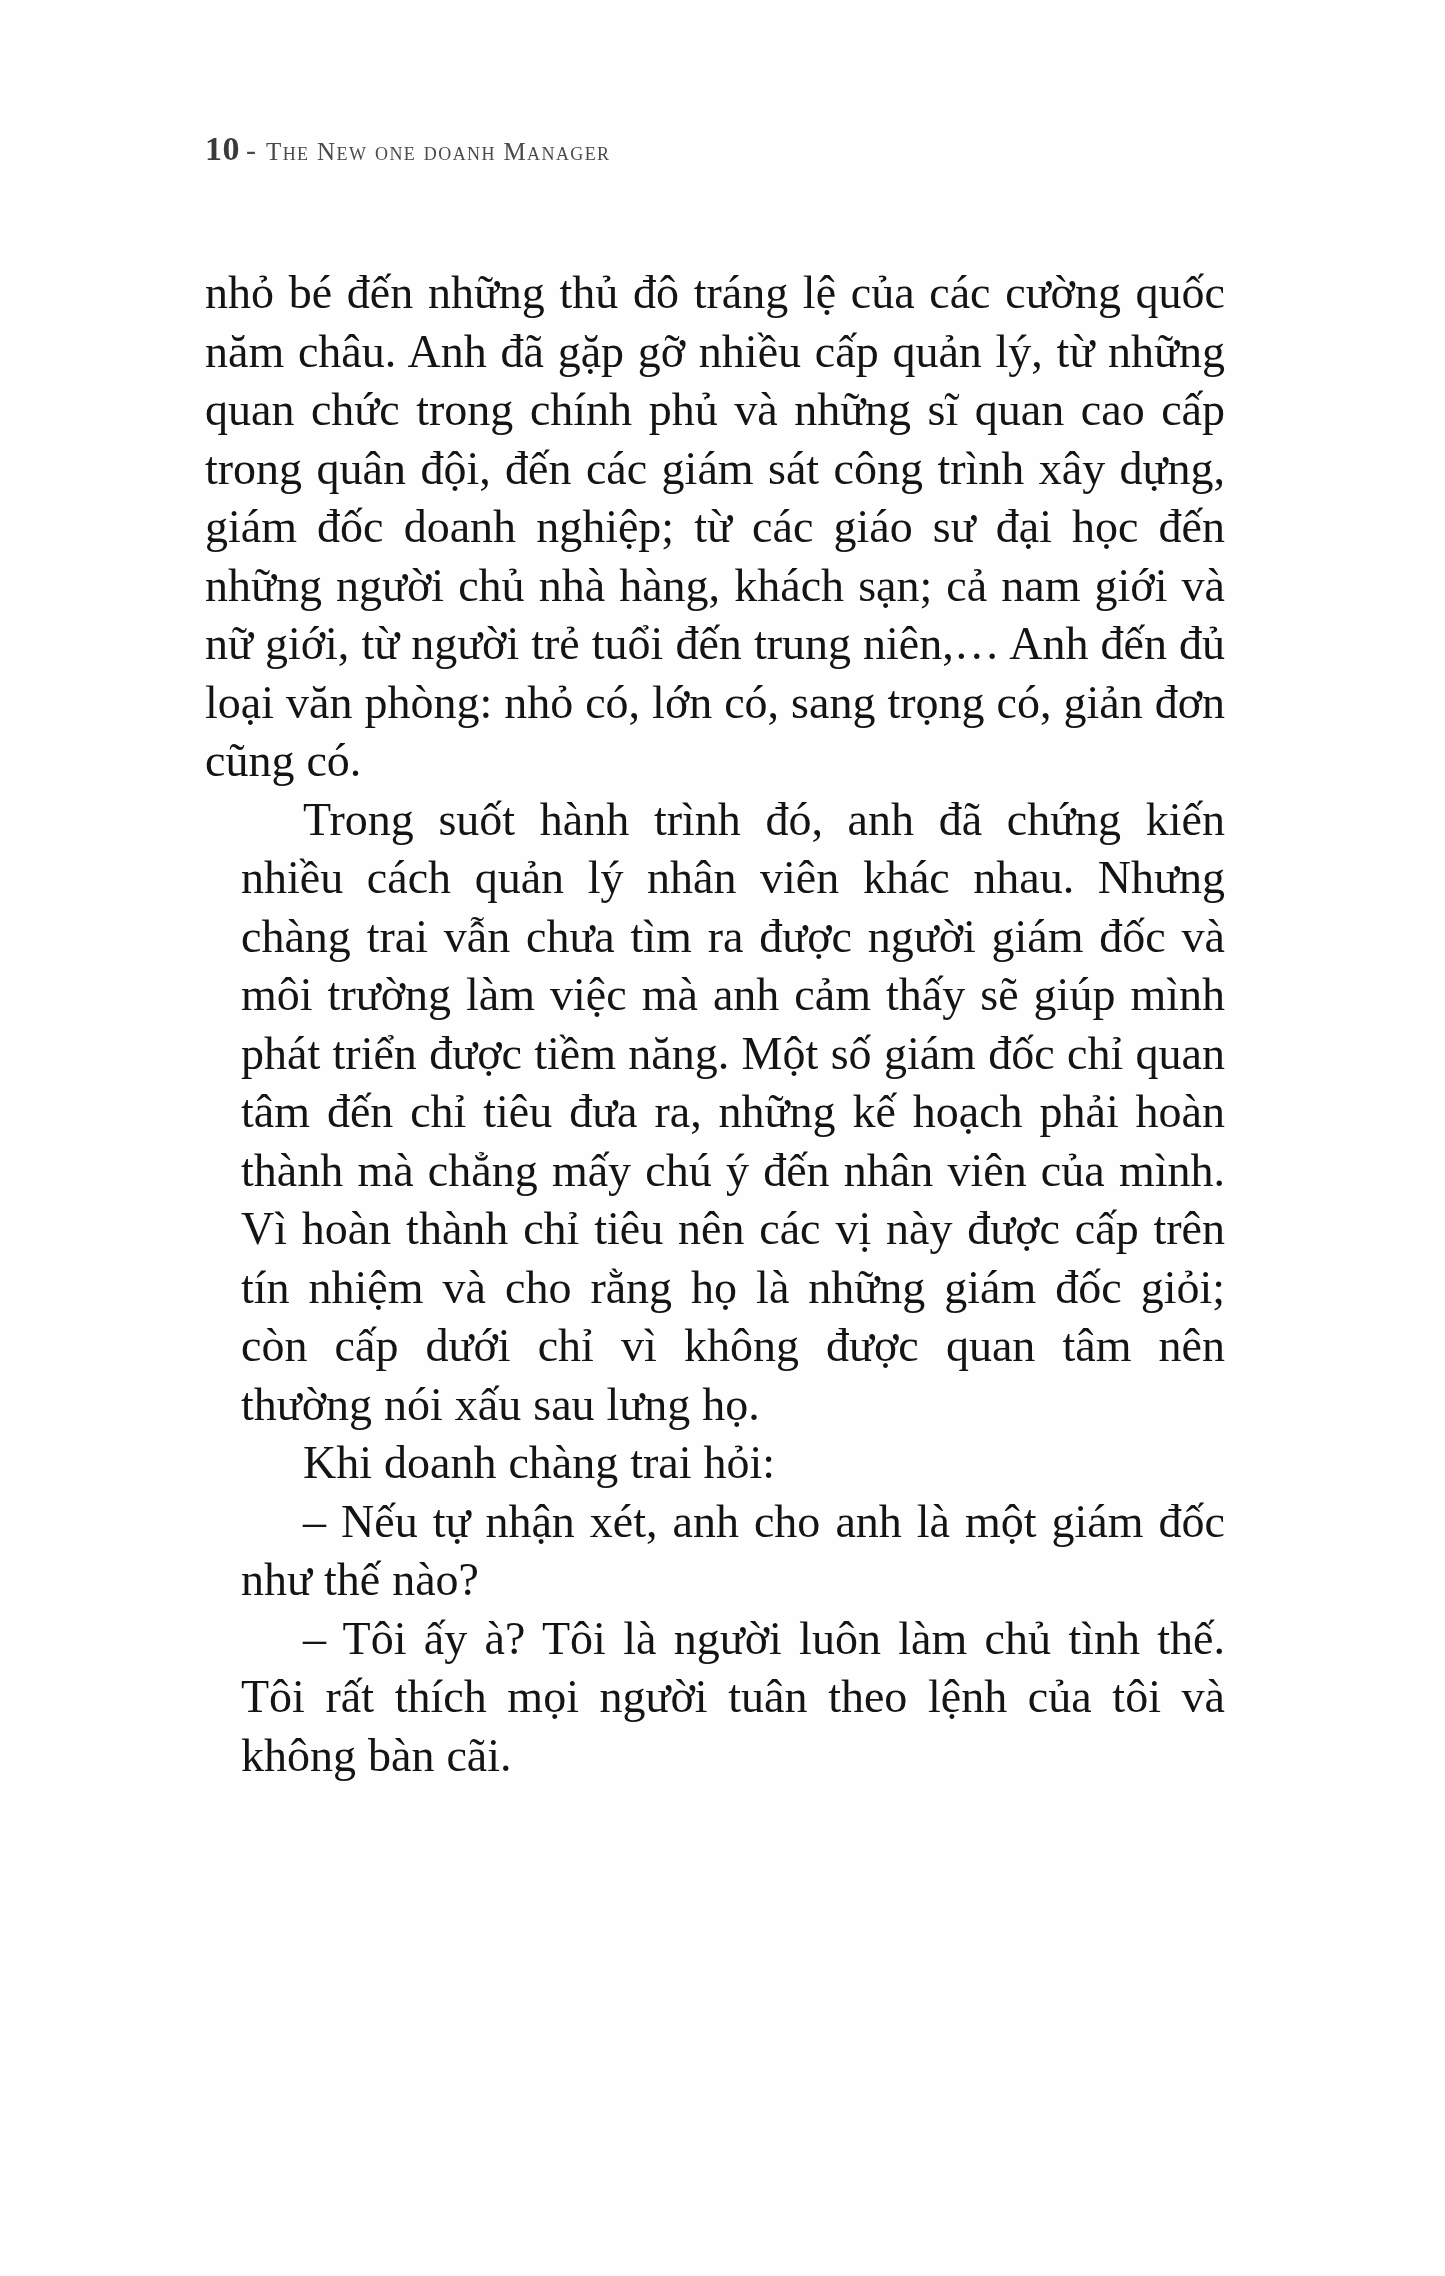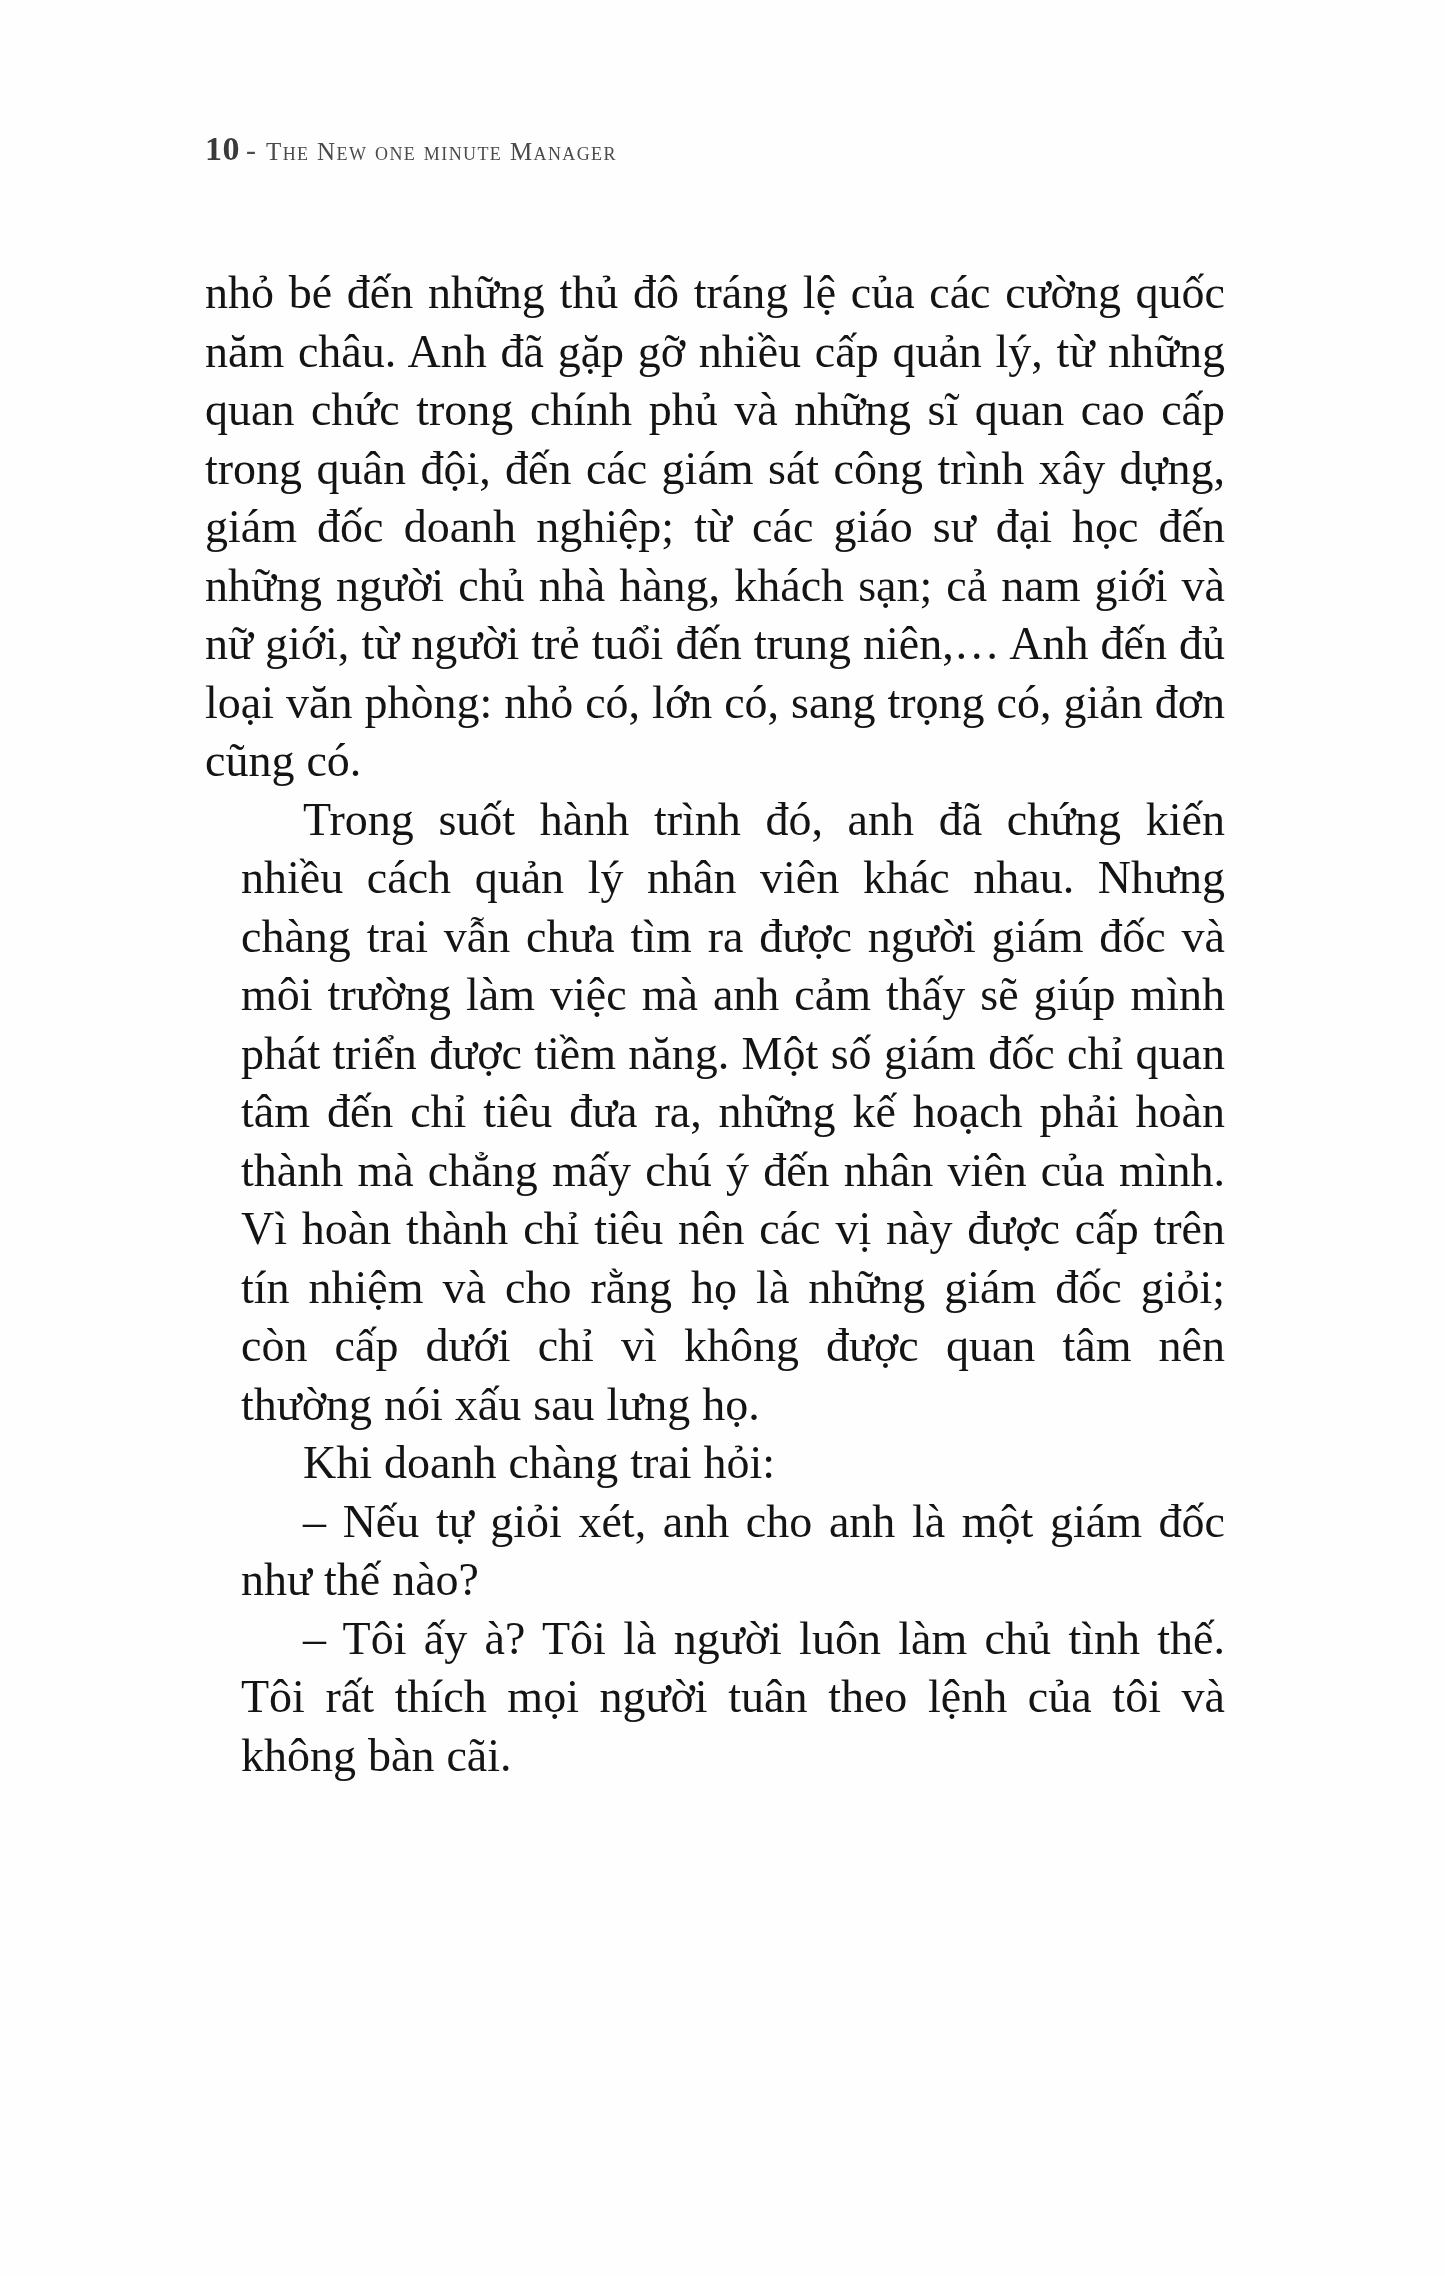--- a/index.html
+++ b/index.html
@@ -70,23 +70,23 @@
 </style>
 </head>
 <body>
 
 <div class="page">
   <div class="page-inner">
 
     <div class="running-head">
       <span class="folio">10</span>
       <span class="folio-sep">-</span>
-      <span class="head-title">The New one minute Manager</span>
+      <span class="head-title">The New one doanh Manager</span>
     </div>
 
     <p class="body-text">nhỏ bé đến những thủ đô tráng lệ của các cường quốc năm châu. Anh đã gặp gỡ nhiều cấp quản lý, từ những quan chức trong chính phủ và những sĩ quan cao cấp trong quân đội, đến các giám sát công trình xây dựng, giám đốc doanh nghiệp; từ các giáo sư đại học đến những người chủ nhà hàng, khách sạn; cả nam giới và nữ giới, từ người trẻ tuổi đến trung niên,… Anh đến đủ loại văn phòng: nhỏ có, lớn có, sang trọng có, giản đơn cũng có.</p>
     <p class="body-text indent">Trong suốt hành trình đó, anh đã chứng kiến nhiều cách quản lý nhân viên khác nhau. Nhưng chàng trai vẫn chưa tìm ra được người giám đốc và môi trường làm việc mà anh cảm thấy sẽ giúp mình phát triển được tiềm năng. Một số giám đốc chỉ quan tâm đến chỉ tiêu đưa ra, những kế hoạch phải hoàn thành mà chẳng mấy chú ý đến nhân viên của mình. Vì hoàn thành chỉ tiêu nên các vị này được cấp trên tín nhiệm và cho rằng họ là những giám đốc giỏi; còn cấp dưới chỉ vì không được quan tâm nên thường nói xấu sau lưng họ.</p>
     <p class="body-text indent last-line-left">Khi doanh chàng trai hỏi:</p>
-    <p class="body-text indent">– Nếu tự giỏi xét, anh cho anh là một giám đốc như thế nào?</p>
+    <p class="body-text indent">– Nếu tự nhận xét, anh cho anh là một giám đốc như thế nào?</p>
     <p class="body-text indent">– Tôi ấy à? Tôi là người luôn làm chủ tình thế. Tôi rất thích mọi người tuân theo lệnh của tôi và không bàn cãi.</p>
 
   </div>
 </div>
 
 </body></html>

